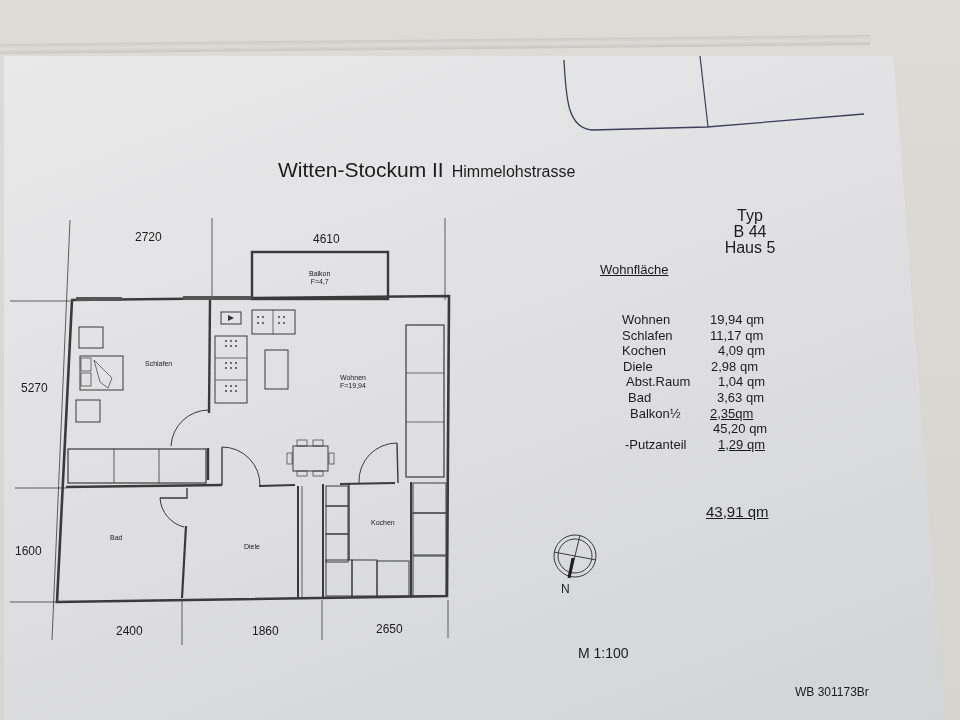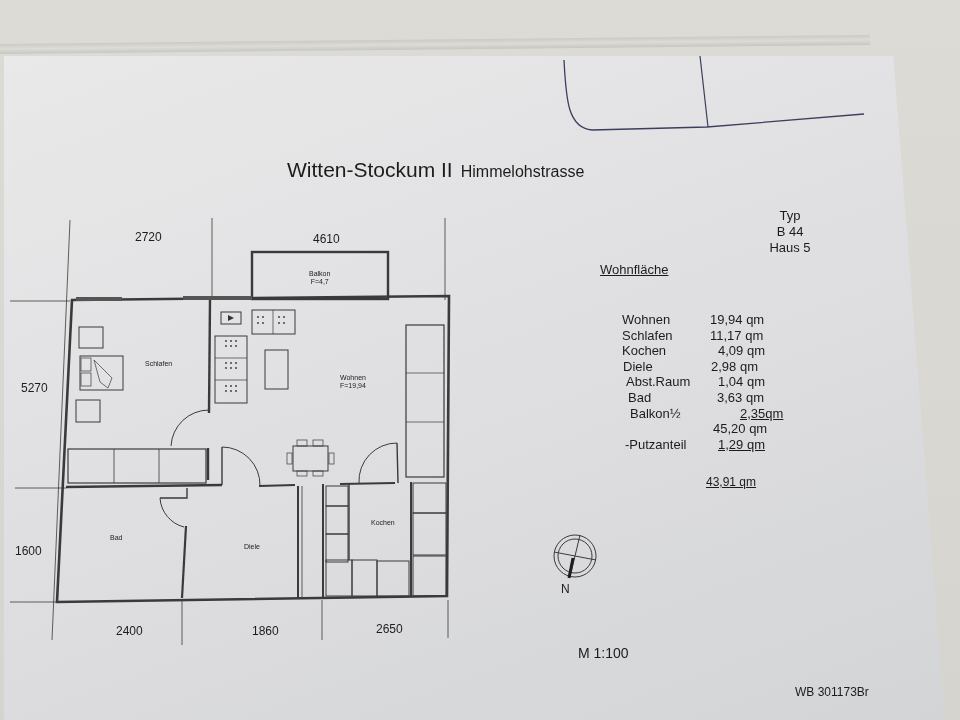--- a/index.html
+++ b/index.html
@@ -5,30 +5,30 @@
   html,body{margin:0;padding:0;}
   body{width:960px;height:720px;position:relative;overflow:hidden;
     background:#d8d6d0;font-family:"Liberation Sans",sans-serif;color:#1c1c1c;}
   .wall-bg{position:absolute;inset:0;background:linear-gradient(180deg,#dddbd5 0%,#d6d4ce 100%);}
   .tape{position:absolute;left:0;top:44px;width:870px;height:10px;
     background:linear-gradient(180deg,#c9c8c2,#dcdcd8 50%,#c5c4bf);transform:rotate(-0.6deg);transform-origin:left top;opacity:.9;}
   .paper{position:absolute;left:4px;top:56px;width:946px;height:670px;
     background:linear-gradient(160deg,#e9e9ea 0%,#e0e0e2 45%,#d3d4d6 100%);
     clip-path:polygon(0 0,94% 0,99.5% 100%,0 100%);}
   .abs{position:absolute;}
-  .title{left:287px;top:158px;font-size:21px;white-space:nowrap;text-align:center;}
+  .title{left:278px;top:158px;font-size:21px;white-space:nowrap;text-align:center;}
   .title .sub{font-size:16px;margin-left:8px;}
-  .typ{left:760px;top:208px;width:60px;text-align:center;font-size:13px;line-height:16px;}
+  .typ{left:720px;top:208px;width:60px;text-align:center;font-size:16px;line-height:16px;}
   .wf-head{left:600px;top:262px;font-size:13px;text-decoration:underline;}
   .area-list{left:622px;top:312px;font-size:13px;line-height:15.6px;}
   .area-row{display:flex;}
   .area-row .lbl{width:88px;white-space:nowrap;}
   .area-row .val{white-space:nowrap;}
   .u{text-decoration:underline;}
-  .total{left:706px;top:475px;font-size:12px;text-decoration:underline;}
+  .total{left:706px;top:503px;font-size:15px;text-decoration:underline;}
   .small{font-size:7px;}
   .dim{font-size:12px;}
   .scale{left:578px;top:645px;font-size:14px;}
   .ref{left:795px;top:685px;font-size:12px;}
   svg{position:absolute;left:0;top:0;}
 </style>
 </head>
 <body>
 
 <div class="wall-bg"></div>
@@ -210,21 +210,21 @@
   <div class="area-row">
       <span class="lbl" style="padding-left:4px;width:84px">Abst.Raum</span>
       <span class="val" style="margin-left:8px">1,04 qm</span>
     </div>
   <div class="area-row">
       <span class="lbl" style="padding-left:6px;width:82px">Bad</span>
       <span class="val" style="margin-left:7px">3,63 qm</span>
     </div>
   <div class="area-row">
       <span class="lbl" style="padding-left:8px;width:80px">Balkon½</span>
-      <span class="val u" style="margin-left:30px">2,35qm</span>
+      <span class="val u" style="margin-left:0">2,35qm</span>
     </div>
   <div class="area-row">
       <span class="lbl"></span>
       <span class="val" style="margin-left:3px">45,20 qm</span>
     </div>
   <div class="area-row">
       <span class="lbl" style="padding-left:3px;width:85px">-Putzanteil</span>
       <span class="val u" style="margin-left:8px">1,29 qm</span>
     </div>
 </div>

